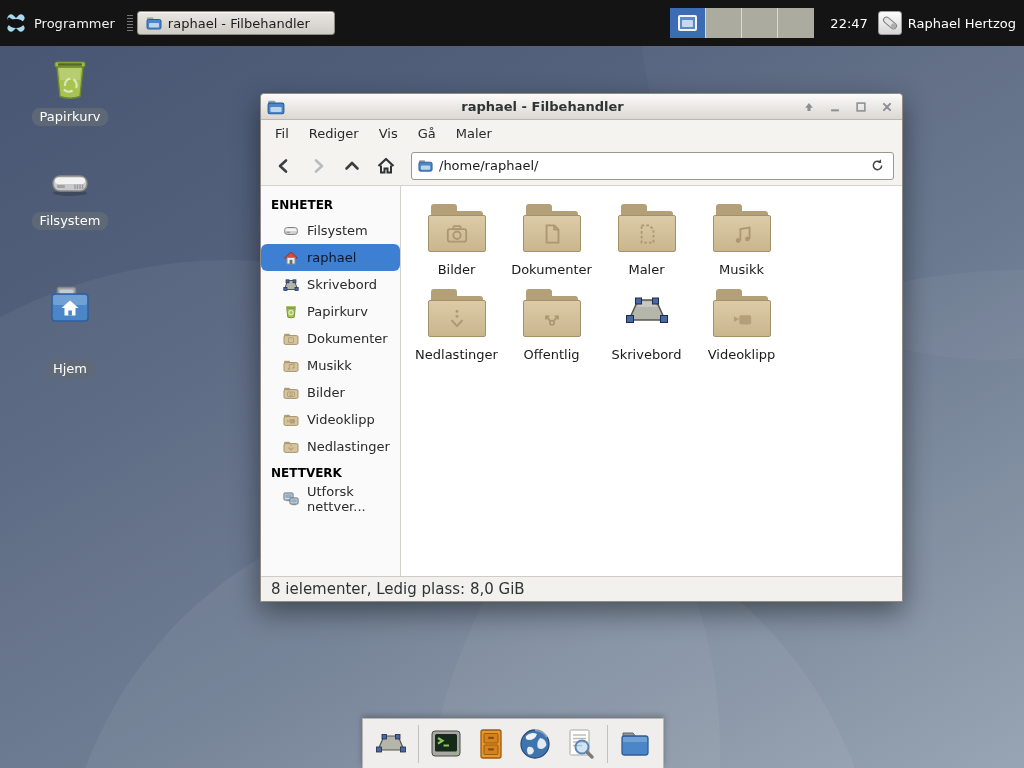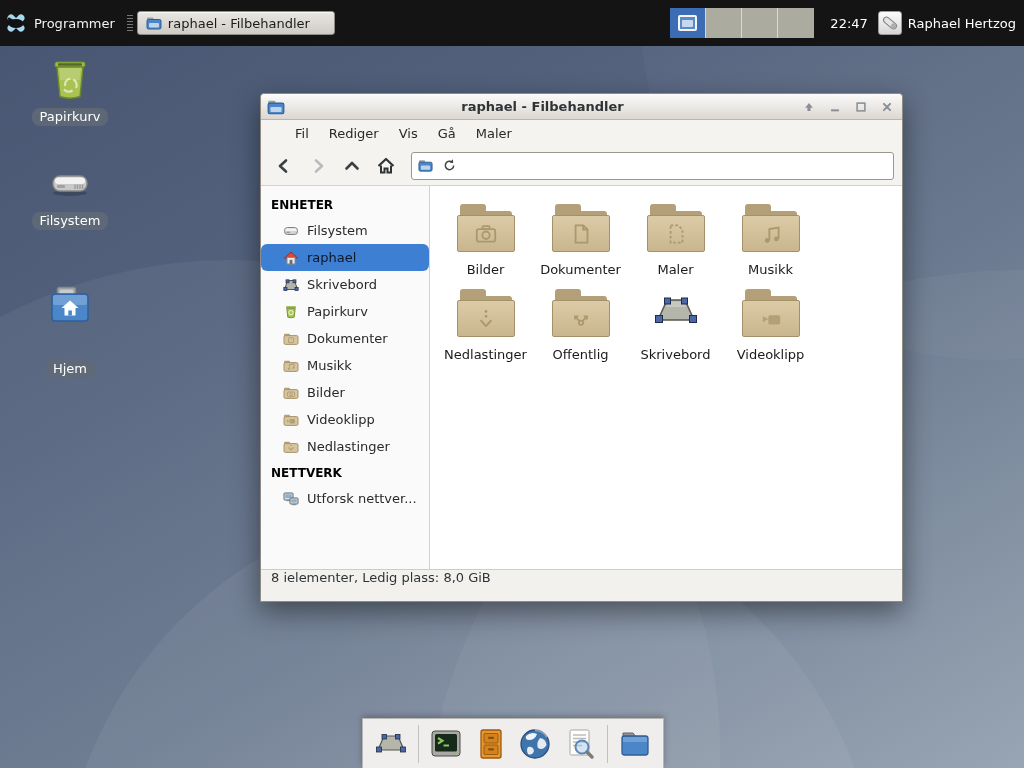--- a/index.html
+++ b/index.html
@@ -61,34 +61,34 @@
     background:#f5f3f0; display:flex; flex-direction:column;
   }
   .titlebar { height:26px; background:linear-gradient(#fcfbfa,#dbd7d2); border-bottom:1px solid #bab6b0;
     border-radius:4px 4px 0 0; display:flex; align-items:center; padding:0 6px; }
   .titlebar .t-icon { width:18px; height:18px; }
   .titlebar .t-text { flex:1; text-align:center; font-weight:bold; font-size:13px; color:#2e3436; }
   .tb-btns { display:flex; gap:8px; align-items:center; }
   .tb-btn { width:18px; height:18px; display:flex; align-items:center; justify-content:center; }
 
   .menubar { height:26px; background:#f5f3f0; display:flex; align-items:center; gap:4px; padding:0 6px;
-    font-size:13px; color:#2a2a2a;margin-left:20px; }
+    font-size:13px; color:#2a2a2a; }
   .menu-item { padding:3px 8px; border-radius:3px; }
 
   .toolbar { height:40px; background:#f5f3f0; border-bottom:1px solid #d5d1cc;
     display:flex; align-items:center; gap:4px; padding:0 8px; }
   .tool-btn { width:30px; height:28px; display:flex; align-items:center; justify-content:center; border-radius:3px; }
   .pathbar { flex:1; height:28px; margin-left:6px; background:#fff; border:1px solid #9a978f; border-radius:3px;
     display:flex; align-items:center; padding:0 6px; gap:6px; }
   .pathbar input { flex:1; border:none; outline:none; font-family:"DejaVu Sans",sans-serif;
     font-size:13px; color:#1a1a1a; background:transparent; }
   .reload { width:20px; height:20px; display:flex; align-items:center; justify-content:center; }
 
   .win-body { flex:1; display:flex; min-height:0; }
-  .sidebar { width:169px; background:#fbfafa; border-right:1px solid #d5d1cc; padding-top:6px; overflow:hidden; }
+  .sidebar { width:140px; background:#fbfafa; border-right:1px solid #d5d1cc; padding-top:6px; overflow:hidden; }
   .side-header { font-weight:bold; font-size:12px; color:#000; padding:6px 10px 5px; }
   .side-row { display:flex; align-items:center; gap:8px; height:27px; padding-left:22px;
     font-size:13px; color:#2a2a2a; }
   .side-row .si { width:16px; height:16px; flex:0 0 16px; }
   .side-row.selected { background:#3d7fd2; color:#0f172a;border-radius:6px; }
 
   .filepane { flex:1; background:#fff; position:relative; overflow:hidden; }
   .filegrid { display:grid; grid-template-columns:repeat(4, 95px); padding:18px 0 0 8px; row-gap:12px; }
   .fcell { display:flex; flex-direction:column; align-items:center; width:95px; }
   .fcell .flabel { margin-top:10px; font-size:13px; color:#1a1a1a; text-align:center; }
@@ -96,22 +96,22 @@
   
   .bigfolder { position:relative; width:58px; height:48px; }
   .bigfolder .tab { position:absolute; top:0; left:3px; width:26px; height:12px;
     background:#b3a078; border-radius:3px 3px 0 0; }
   .bigfolder .back { position:absolute; top:7px; left:3px; right:3px; height:8px;
     background:#b3a078; border-radius:0 3px 0 0; }
   .bigfolder .bodyf { position:absolute; top:11px; left:0; right:0; bottom:0;
     background:linear-gradient(#dccba7,#c9b68e); border:1px solid #a4916a; border-radius:2px;
     display:flex; align-items:center; justify-content:center; }
 
-  .statusbar { height:32px; background:#f3f1ee; border-top:1px solid #cfccc7;
-    font-size:13px; color:#2e3436; display:flex; padding-left:10px; }
+  .statusbar { height:25px; background:#f3f1ee; border-top:1px solid #cfccc7;
+    font-size:15px; color:#2e3436; display:flex; align-items:center; padding-left:10px; }
 
   
   .dock { position:absolute; left:362px; top:718px; width:302px; height:50px; z-index:40;
     background:#f0eeec; border:1px solid #b8b6b2; border-bottom:none;
     display:flex; align-items:center; gap:9px; padding:0 10px;
     box-shadow:0 -2px 6px rgba(0,0,0,.25); }
   .dock-sep { width:1px; height:38px; background:#c3c1bd; }
   .dock-item { width:36px; height:36px; display:flex; align-items:center; justify-content:center; }
 </style>
 </head>
@@ -280,20 +280,21 @@
         <path d="M2.5 10 L10 3 L17.5 10" fill="none" stroke="#2e3436" stroke-width="2.2" stroke-linejoin="round"></path>
         <path d="M5 9.5 V16.5 H8.5 V12.5 H11.5 V16.5 H15 V9.5" fill="none" stroke="#2e3436" stroke-width="2"></path>
       </svg>
     </div>
     <div class="pathbar">
       <svg width="15" height="15" viewBox="0 0 16 16">
         <rect x="1" y="2.5" width="6.5" height="4" rx="1" fill="#98a0a8"></rect>
         <rect x="1" y="4.5" width="14" height="9.5" rx="1.5" fill="#4a86c8" stroke="#2f5e94"></rect>
         <rect x="3" y="8" width="10" height="4.5" rx="1" fill="#bcd4ec"></rect>
       </svg>
+      <input type="text" value="/home/raphael/" style="">
       <div class="reload">
         <svg width="15" height="15" viewBox="0 0 18 18">
           <path d="M14 9 a5 5 0 1 1 -1.6 -3.7" fill="none" stroke="#444" stroke-width="1.8"></path>
           <path d="M13.2 1.5 L13.4 6 L9 5.4 Z" fill="#444"></path>
         </svg>
       </div>
     </div>
   </div>
 
   <div class="win-body">

